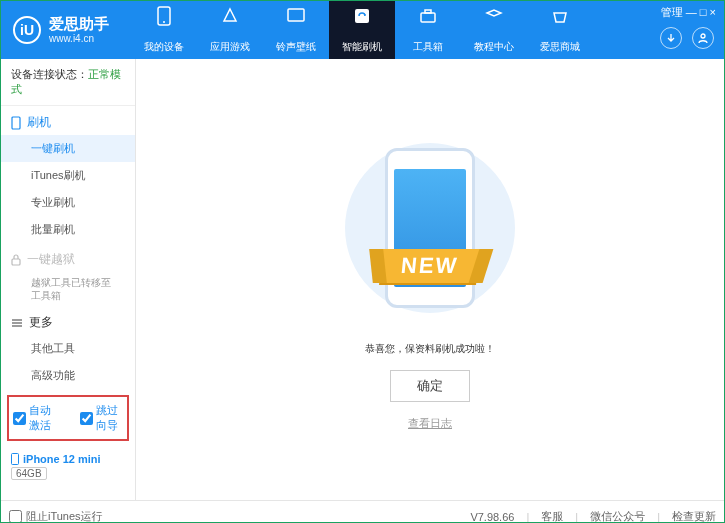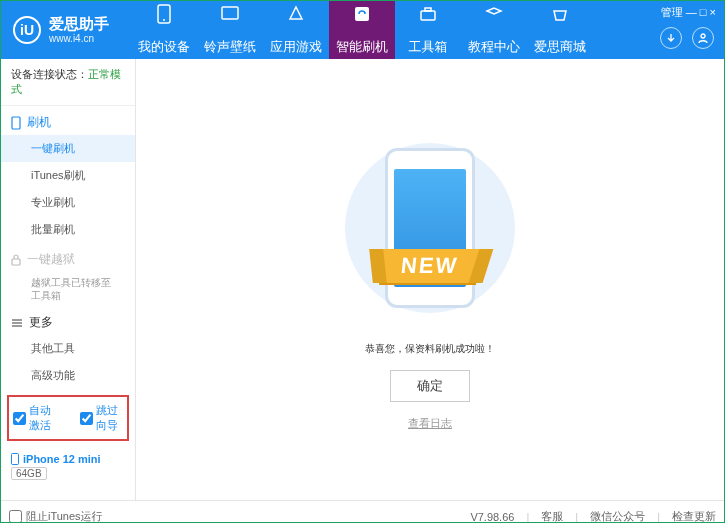--- a/index.html
+++ b/index.html
@@ -6,22 +6,22 @@
 body { background: #fff; width: 725px; height: 523px; overflow: hidden; border: 1px solid #1aa260; position: relative; }
 
 .header { background: #1b8bef; height: 58px; display: flex; align-items: center; color: #fff; position: relative; }
 .logo-area { display: flex; align-items: center; padding: 0 12px; gap: 8px; min-width: 130px; }
 .logo-icon { width: 28px; height: 28px; border: 2px solid #fff; border-radius: 50%; display: flex; align-items: center; justify-content: center; font-weight: bold; font-size: 14px; }
 .logo-text { display: flex; flex-direction: column; line-height: 1.1; }
 .brand { font-size: 15px; font-weight: bold; }
 .url { font-size: 10px; opacity: 0.9; }
 
 .nav { display: flex; flex: 1; height: 100%; }
-.nav-item { width: 66px; display: flex; flex-direction: column; align-items: center; justify-content: center; gap: 14px; font-size: 13px; cursor: pointer; }
-.nav-item.active { background: #701a75; }
+.nav-item { width: 66px; display: flex; flex-direction: column; align-items: center; justify-content: center; gap: 14px; font-size: 10px; cursor: pointer; }
+.nav-item.active { background: #0f172a; }
 .nav-icon { width: 20px; height: 20px; display: flex; align-items: center; justify-content: center; }
 
 .header-right { position: absolute; right: 8px; top: 4px; display: flex; gap: 8px; font-size: 11px; align-items: center; }
 .header-icons { position: absolute; right: 10px; bottom: 10px; display: flex; gap: 10px; }
 .circle-icon { width: 22px; height: 22px; border: 1.5px solid rgba(255,255,255,0.7); border-radius: 50%; display: flex; align-items: center; justify-content: center; }
 
 .body-area { display: flex; height: calc(100% - 58px - 22px); }
 .sidebar { width: 135px; border-right: 1px solid #e5e5e5; overflow-y: auto; font-size: 12px; display: flex; flex-direction: column; }
 .status-line { padding: 8px 10px; font-size: 11px; color: #333; border-bottom: 1px solid #eee; }
 .status-normal { color: #2a9d3f; }
@@ -77,33 +77,33 @@
       <span class="nav-icon">
           <svg width="16" height="20" viewBox="0 0 16 20">
             <rect x="2" y="1" width="12" height="18" rx="2" fill="none" stroke="#fff" stroke-width="1.5"></rect>
             <circle cx="8" cy="16" r="1" fill="#fff"></circle>
           </svg>
         </span>
       <span>我的设备</span>
     </div>
     <div class="nav-item">
       <span class="nav-icon">
-          <svg width="18" height="16" viewBox="0 0 18 16">
-            <rect x="1" y="1" width="16" height="12" rx="1" fill="none" stroke="#fff" stroke-width="1.5"></rect>
-          </svg>
-        </span>
-      <span>铃声壁纸</span>
-    </div>
-    <div class="nav-item">
-      <span class="nav-icon">
           <svg width="18" height="18" viewBox="0 0 18 18">
             <path d="M9 2 L15 14 H3 Z" fill="none" stroke="#fff" stroke-width="1.5"></path>
           </svg>
         </span>
       <span>应用游戏</span>
+    </div>
+    <div class="nav-item">
+      <span class="nav-icon">
+          <svg width="18" height="16" viewBox="0 0 18 16">
+            <rect x="1" y="1" width="16" height="12" rx="1" fill="none" stroke="#fff" stroke-width="1.5"></rect>
+          </svg>
+        </span>
+      <span>铃声壁纸</span>
     </div>
     <div class="nav-item active">
       <span class="nav-icon">
           <svg width="18" height="18" viewBox="0 0 18 18">
             <rect x="2" y="2" width="14" height="14" rx="2" fill="#fff"></rect>
             <path d="M6 9 A3 3 0 1 1 12 9" fill="none" stroke="#1b8bef" stroke-width="1.5"></path>
             <path d="M11 6 L13 8 L11 8" fill="#1b8bef"></path>
           </svg>
         </span>
       <span>智能刷机</span>

